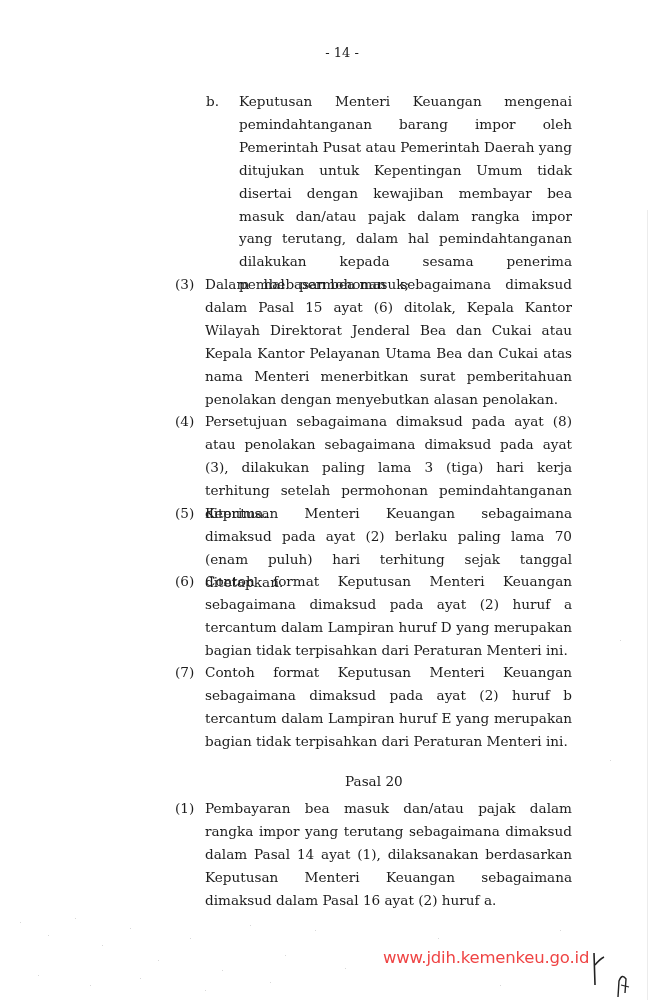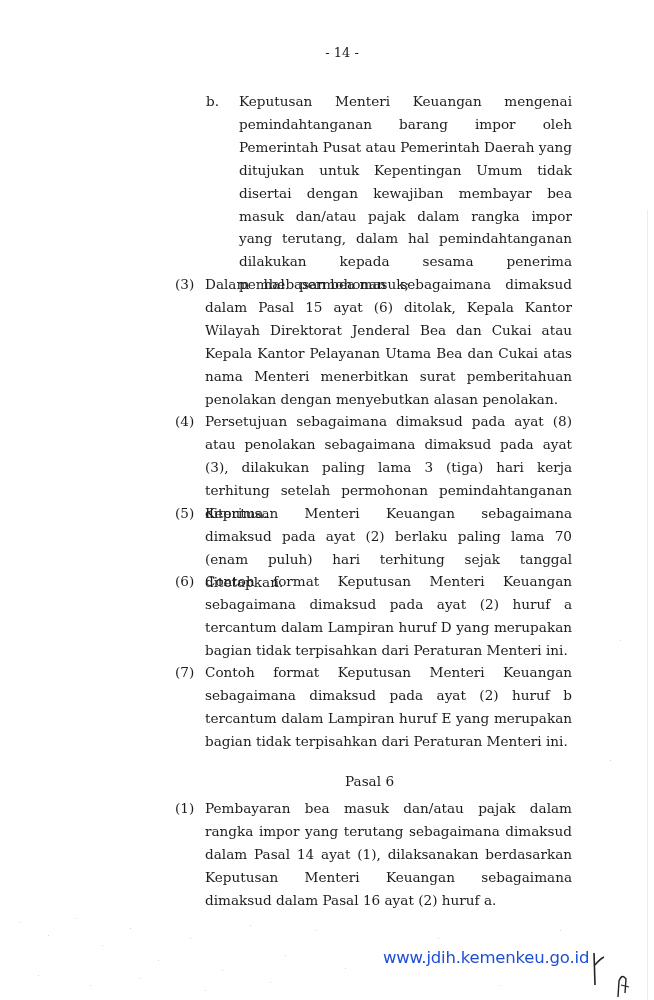--- a/index.html
+++ b/index.html
@@ -13,21 +13,21 @@
   .para { position: absolute; font-size: 13.6px; line-height: 22.9px; }
   .para .marker { position: absolute; top: 0; }
   .para .body { text-align: justify; text-align-last: left; }
   .letter-item { left: 206px; top: 90px; width: 366px; }
   .letter-item .marker { left: 0; }
   .letter-item .body { margin-left: 33px; }
   .num-item { left: 175px; width: 397px; }
   .num-item .marker { left: 0; }
   .num-item .body { margin-left: 30px; }
   .article-title { position: absolute; top: 773px; left: 345px; font-size: 13.6px; }
-  .footer-url { position: absolute; left: 383px; top: 948px; font-family: "DejaVu Sans", "Liberation Sans", sans-serif; font-size: 16.5px; color: #1d4ed8; letter-spacing: -0.2px; }
+  .footer-url { position: absolute; left: 383px; top: 948px; font-family: "DejaVu Sans", "Liberation Sans", sans-serif; font-size: 16.5px; color: #ef4444; letter-spacing: -0.2px; }
   .initials { position: absolute; left: 588px; top: 945px; width: 50px; height: 55px; }
   .speck { position: absolute; background: #d8d8d8; width: 1px; height: 1px; }
 </style>
 </head>
 <body>
 
 <div class="page-edge"></div>
 
 <div class="page-number"><span>- 14 -</span></div>
 
@@ -54,21 +54,21 @@
 <div class="para num-item" style="top:570px;">
   <span class="marker">(6)</span>
   <div class="body">Contoh format Keputusan Menteri Keuangan sebagaimana dimaksud pada ayat (2) huruf a tercantum dalam Lampiran huruf D yang merupakan bagian tidak terpisahkan dari Peraturan Menteri ini.</div>
 </div>
 
 <div class="para num-item" style="top:661px;">
   <span class="marker">(7)</span>
   <div class="body">Contoh format Keputusan Menteri Keuangan sebagaimana dimaksud pada ayat (2) huruf b tercantum dalam Lampiran huruf E yang merupakan bagian tidak terpisahkan dari Peraturan Menteri ini.</div>
 </div>
 
-<div class="article-title">Pasal 6</div>
+<div class="article-title">Pasal 20</div>
 
 <div class="para num-item" style="top:797px;">
   <span class="marker">(1)</span>
   <div class="body">Pembayaran bea masuk dan/atau pajak dalam rangka impor yang terutang sebagaimana dimaksud dalam Pasal 14 ayat (1), dilaksanakan berdasarkan Keputusan Menteri Keuangan sebagaimana dimaksud dalam Pasal 16 ayat (2) huruf a.</div>
 </div>
 
 <div class="footer-url">www.jdih.kemenkeu.go.id</div>
 
 <svg class="initials" viewBox="0 0 50 55">
   <path d="M6 8 L7 40" stroke="#222" stroke-width="1.6" fill="none"></path>

